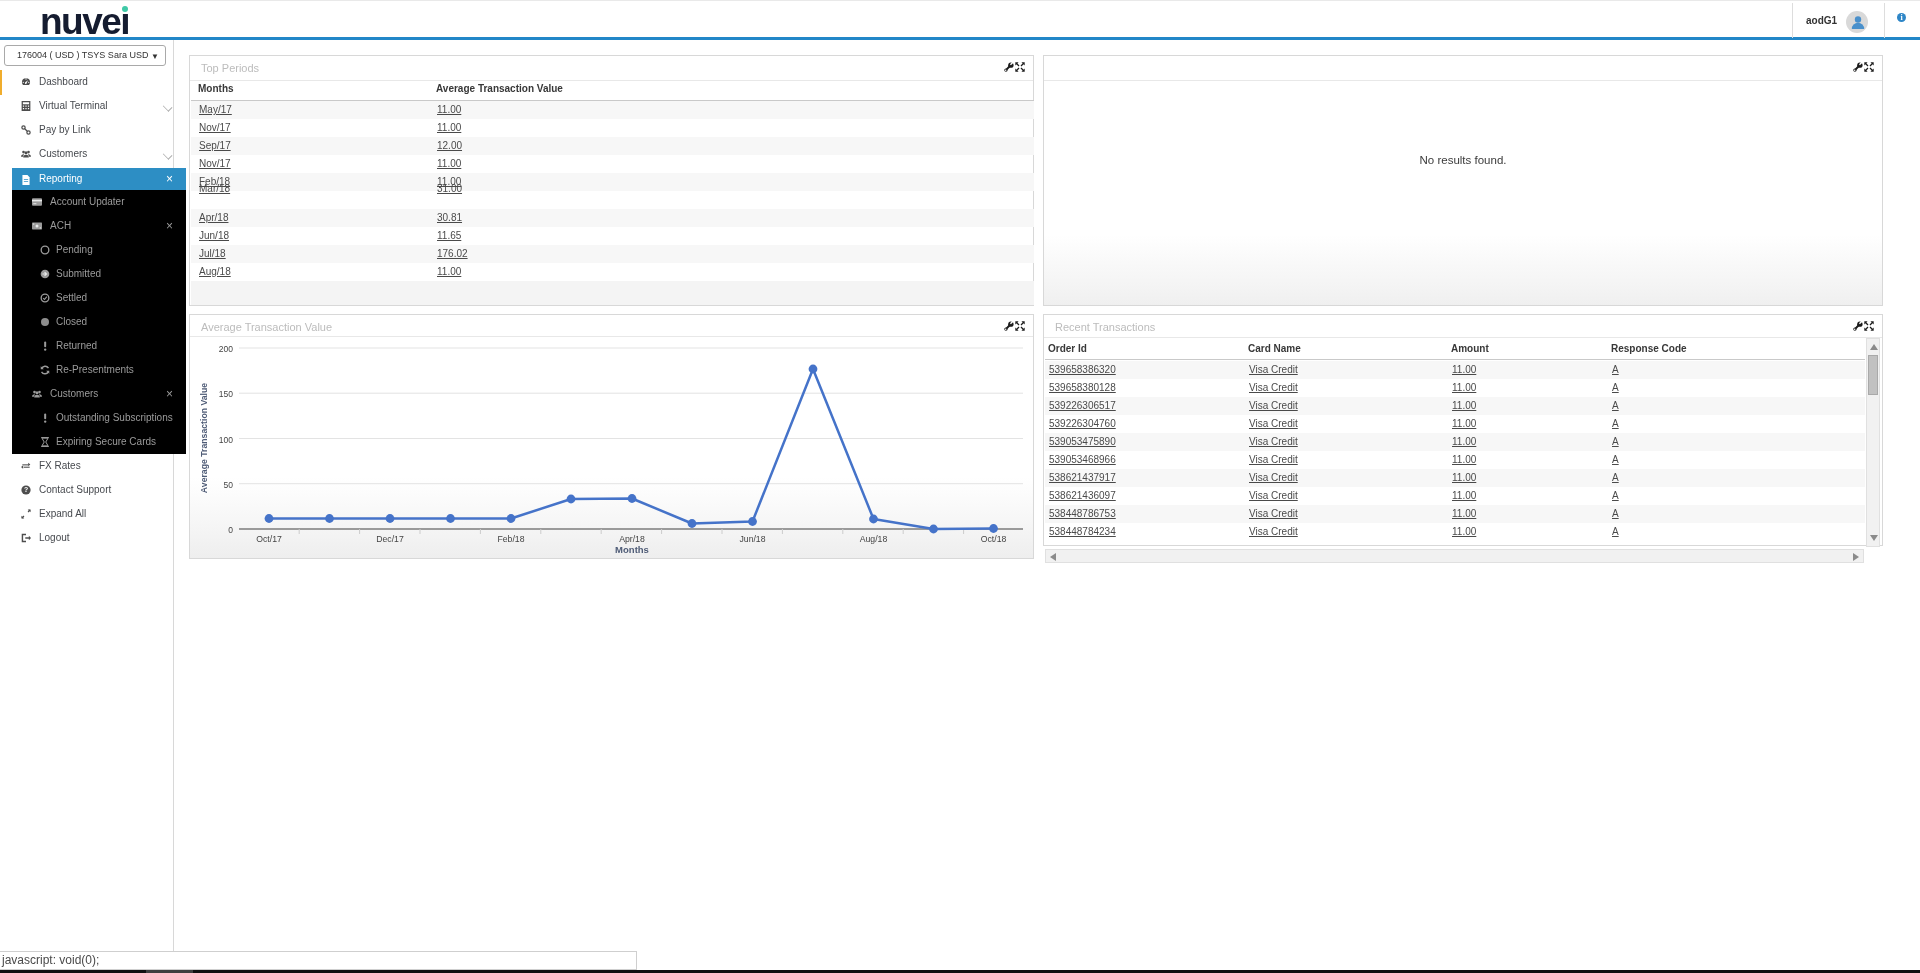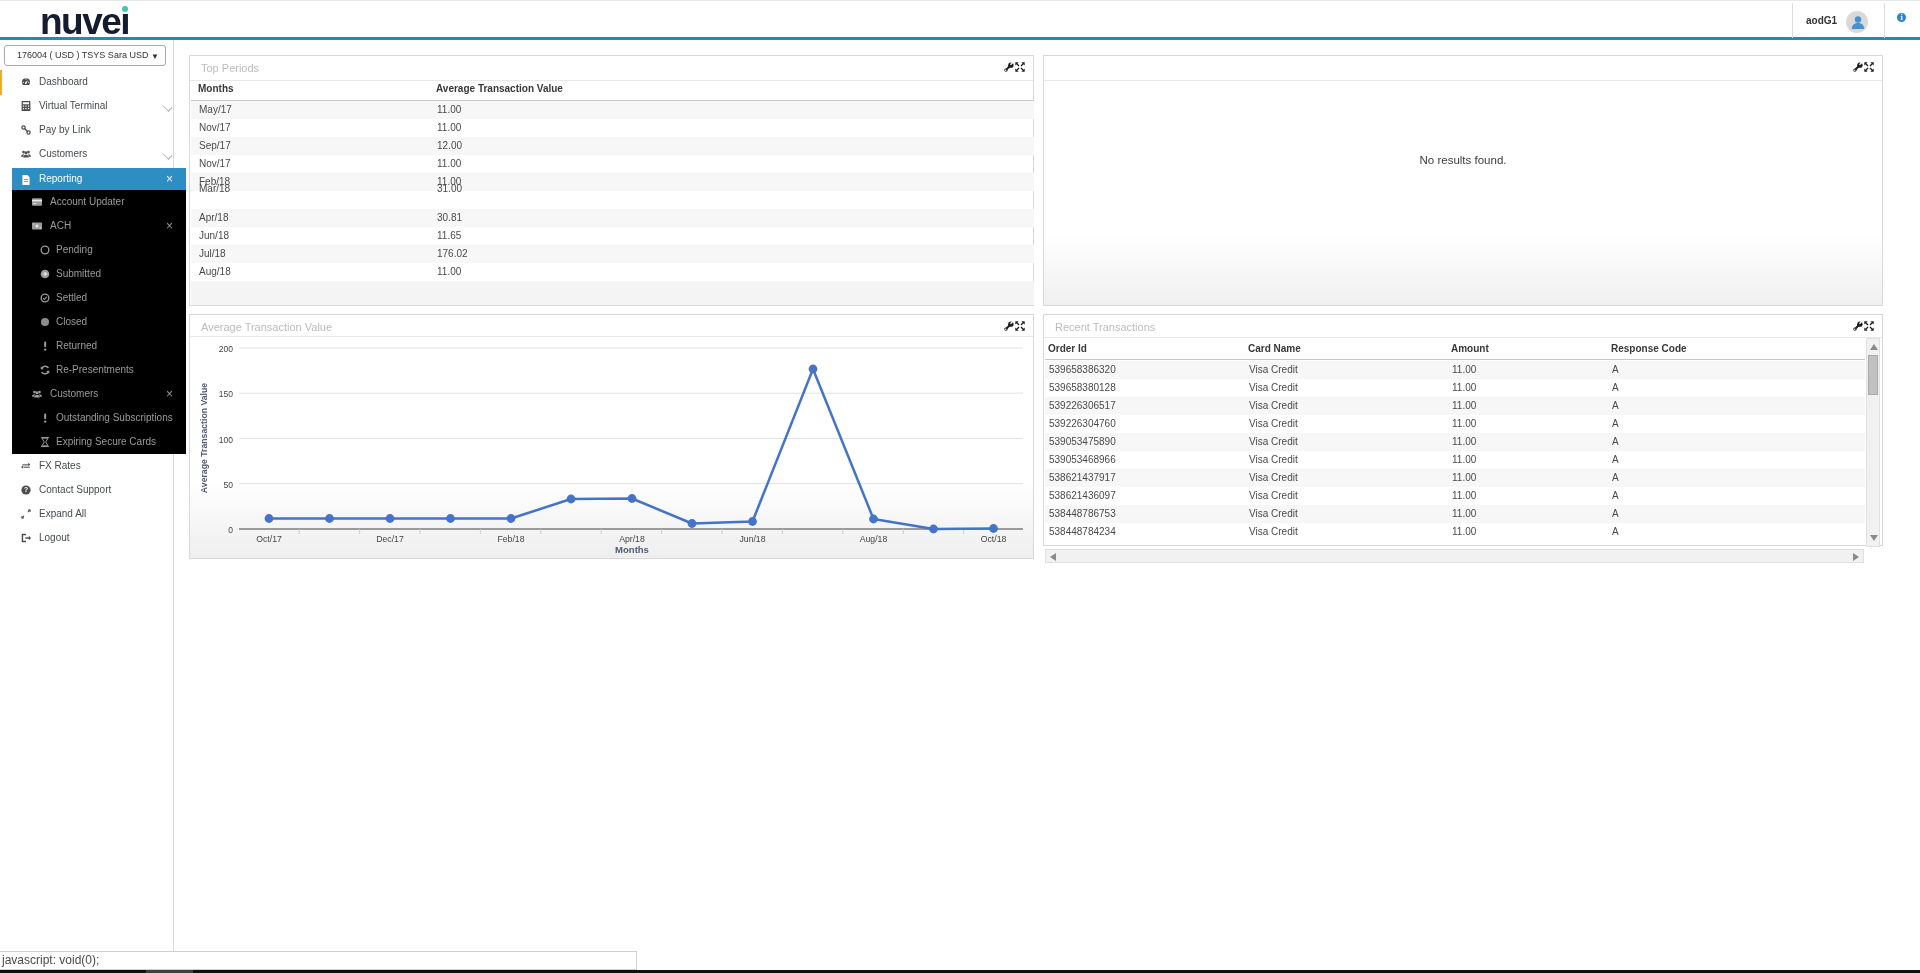--- a/index.html
+++ b/index.html
@@ -34,21 +34,21 @@
 .sub2 .ic { left:28px; }
 #dashbar { position:absolute; left:0; top:30px; width:2px; height:25px; background:#f0ad2d; }
 
 .panel { position:absolute; background:#fff; border:1px solid #d8d8d8; }
 .ptitle { position:absolute; left:11px; top:6px; font-size:11px; color:#bcbcbc; }
 .picons { position:absolute; right:8px; top:6px; width:21px; height:10px; white-space:nowrap; line-height:0; } .picons svg { vertical-align:top; }
 .psep { position:absolute; left:0; top:24px; width:100%; height:1px; background:#e8e8e8; }
 
 .thead { position:absolute; font-size:10px; font-weight:700; color:#383838; }
 .trow { position:absolute; left:1px; height:18px; font-size:10px; color:#4a4a4a; }
-.trow div { position:absolute; top:3px; }
+.trow div { position:absolute; top:3px;text-decoration:underline; }
 .alt { background:#f7f7f7; }
 .hline { position:absolute; left:1px; height:1px; background:#c9c9c9; }
 
 #statusbox { position:absolute; left:0px; top:951px; width:637px; height:19px; background:#fff; border:1px solid #cfcfcf; border-left:none; font-size:12px; color:#4a4a4a; line-height:17px; padding-left:2px; }
 #blackbar { position:absolute; left:0; top:970px; width:1920px; height:3px; background:#101010; }
 #nores { position:absolute; left:0; top:98px; width:100%; text-align:center; font-size:11.5px; color:#3b3b3b; }
 .grad { position:absolute; left:0; bottom:0; width:100%; height:70px; background:linear-gradient(rgba(240,240,240,0),rgba(238,238,238,.9)); }
 </style>
 </head>
 <body>

